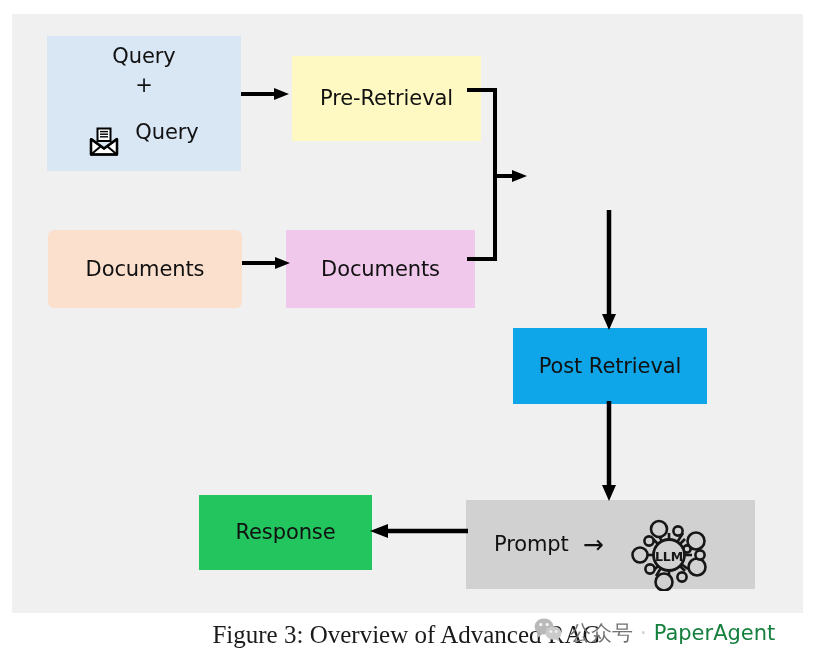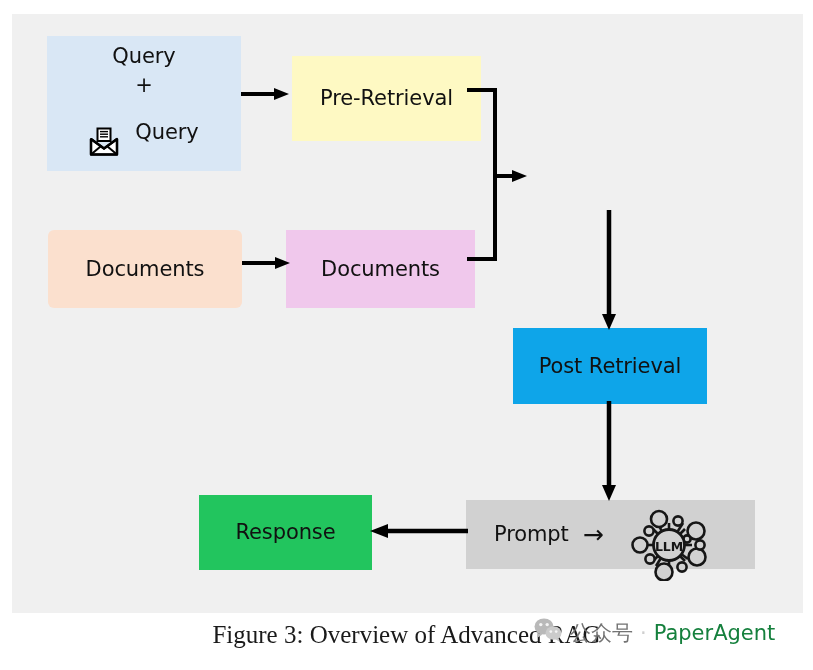--- a/index.html
+++ b/index.html
@@ -41,21 +41,21 @@
     letter-spacing: -0.1px;
   }
 
   
   #node-user        { left: 35px;  top: 22px;  width: 194px; height: 135px; background: #d9e7f5; }
   #node-preretr     { left: 280px; top: 42px;  width: 189px; height: 85px;  background: #fef9c3; }
   #node-documents   { left: 36px;  top: 216px; width: 194px; height: 78px;  background: #fbe0ce; border-radius: 6px; }
   #node-indexing    { left: 274px; top: 216px; width: 189px; height: 78px;  background: #f0c8ec; }
   #node-retrieval   { left: 503px; top: 125px; width: 192px; height: 74px;  background: #faf898; }
   #node-postretr    { left: 501px; top: 314px; width: 194px; height: 76px;  background: #0ea5e9; }
-  #node-prompt      { left: 454px; top: 486px; width: 289px; height: 69px;  background: #d1d1d1; justify-content: flex-start; }
+  #node-prompt      { left: 454px; top: 486px; width: 289px; height: 89px;  background: #d1d1d1; justify-content: flex-start; }
   #node-response    { left: 187px; top: 481px; width: 173px; height: 75px;  background: #22c55e; }
 
   
   .user-stack {
     display: flex;
     flex-direction: column;
     align-items: center;
     gap: 2px;
   }
   .user-row {

